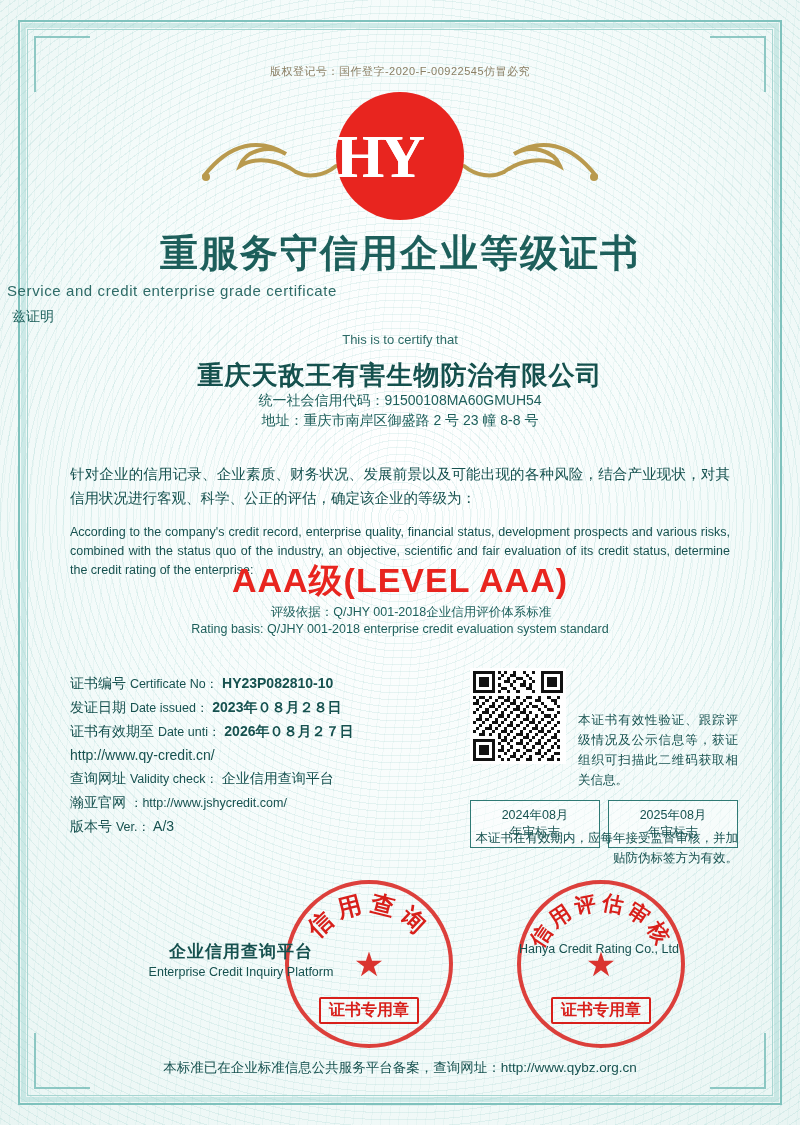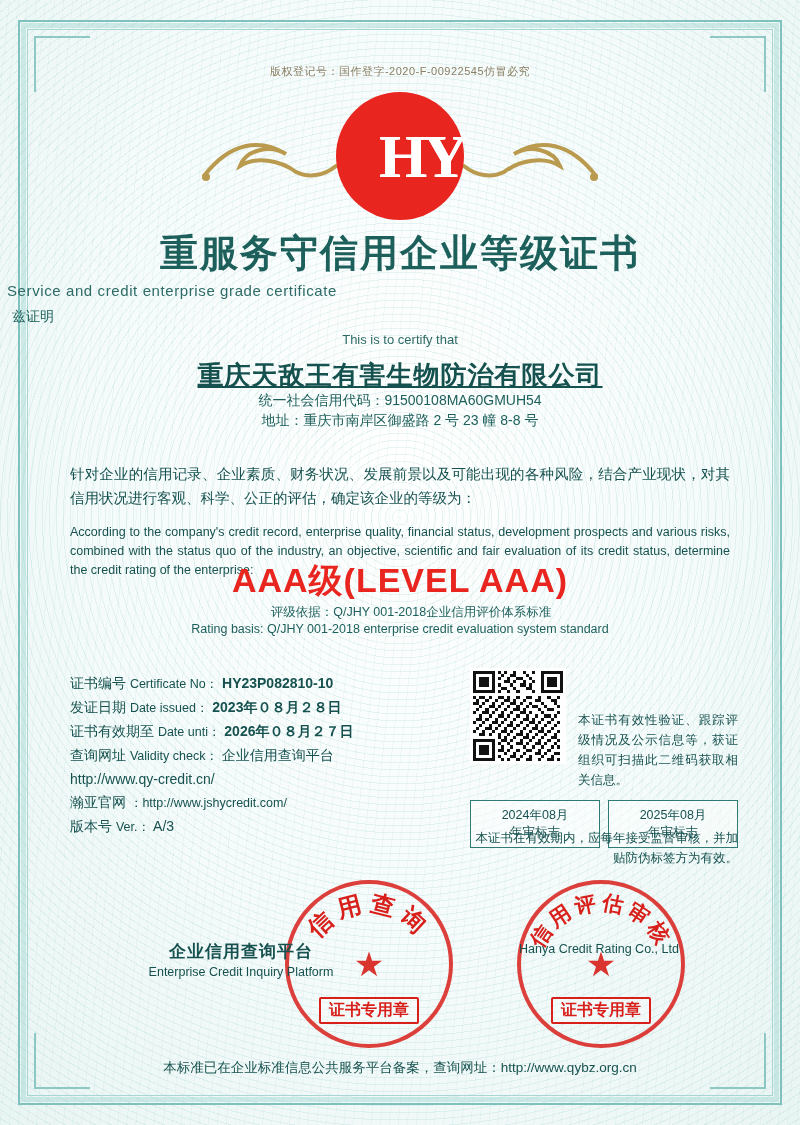--- a/index.html
+++ b/index.html
@@ -56,21 +56,21 @@
   }
 
   .logo-wrap{
     position:absolute;top:86px;left:50%;transform:translateX(-50%);
     width:400px;height:140px;
   }
   .logo-circle{
     position:absolute;left:50%;top:6px;transform:translateX(-50%);
     width:128px;height:128px;border-radius:50%;
     background:#e8251f;
-    display:flex;align-items:center;justify-content:flex-end;
+    display:flex;align-items:center;justify-content:flex-start;
   }
   .logo-letters{
     color:#fff;font-weight:bold;font-size:62px;line-height:1;
     font-family:"Liberation Serif", serif;
     letter-spacing:-4px;
     text-shadow:0 0 0 #fff;
   }
   .flourish{
     position:absolute;top:46px;width:150px;height:60px;
   }
@@ -93,21 +93,20 @@
     text-align:left;font-size:14px;color:#1d5f5b;
   }
   .certify-en{
     position:absolute;top:332px;left:0;width:100%;
     text-align:center;font-size:13px;color:#2e6b67;
   }
   .company{
     position:absolute;top:358px;left:0;width:100%;
     text-align:center;font-size:26px;font-weight:bold;color:#15514e;
     letter-spacing:1px;
-    text-decoration:underline;
   }
   .code{
     position:absolute;top:392px;left:0;width:100%;
     text-align:center;font-size:14px;color:#1d5f5b;
   }
   .addr{
     position:absolute;top:412px;left:0;width:100%;
     text-align:center;font-size:14px;color:#1d5f5b;
   }
 
@@ -272,26 +271,26 @@
     <div class="row">
       <span>发证日期</span>
       <span class="lbl-en">Date issued：</span>
       <span class="val">2023年０８月２８日</span>
     </div>
     <div class="row">
       <span>证书有效期至</span>
       <span class="lbl-en">Date unti：</span>
       <span class="val">2026年０８月２７日</span>
     </div>
+    <div class="row">http://www.qy-credit.cn/</div>
     <div class="row">
       <span>查询网址</span>
       <span class="lbl-en">Validity check：</span>
       <span>企业信用查询平台</span>
     </div>
-    <div class="row">http://www.qy-credit.cn/</div>
     <div class="row">
       <span>瀚亚官网</span>
       <span class="lbl-en">：http://www.jshycredit.com/</span>
     </div>
     <div class="row">
       <span>版本号</span>
       <span class="lbl-en">Ver.：</span>
       <span>A/3</span>
     </div>
   </div>

